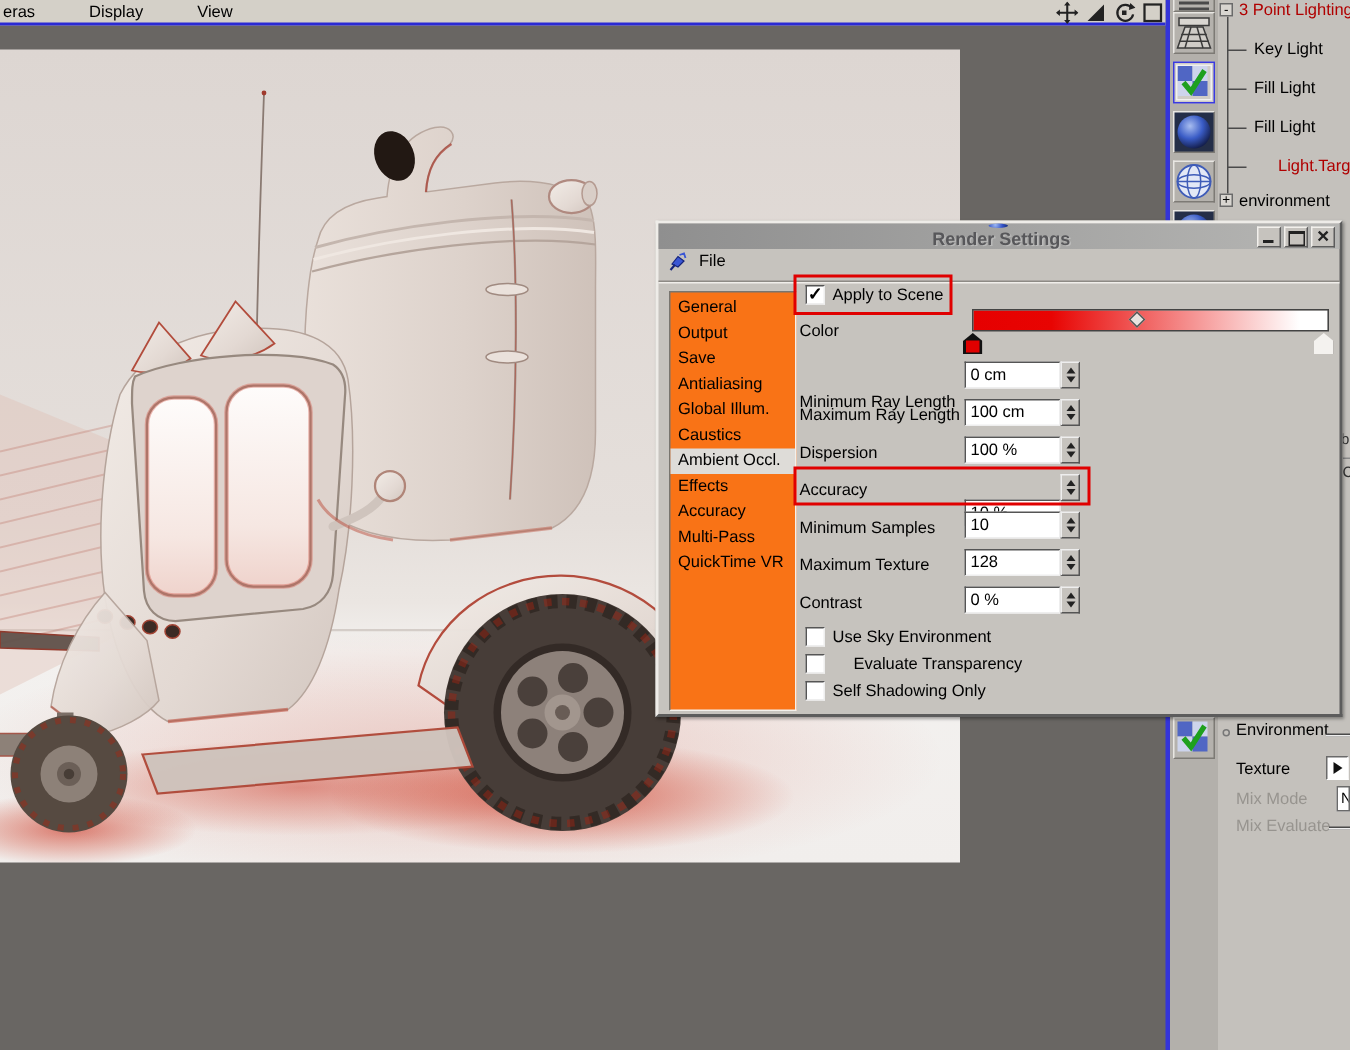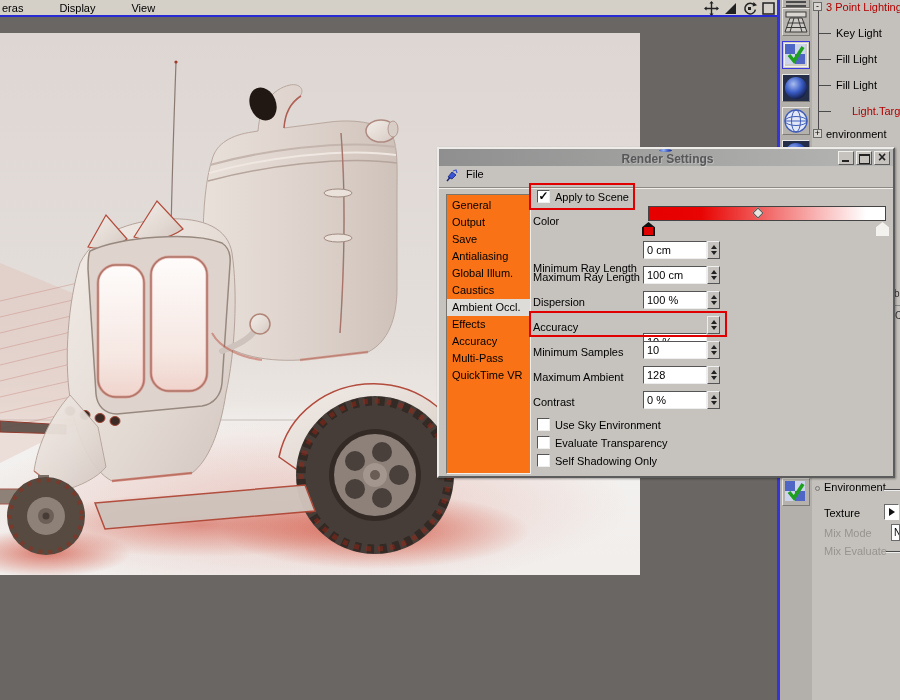--- a/index.html
+++ b/index.html
@@ -416,27 +416,27 @@
 
   <div class="hl-red" style="left:90px; top:162px; width:198px; height:26px;"></div>
   <span class="fldlbl" style="top:172px;">Accuracy</span>
   <input class="fld" style="top: 184px;" value="10 %">
   <span class="spin" style="top:167px;"></span>
 
   <span class="fldlbl" style="top:197px;">Minimum Samples</span>
   <input class="fld" style="top: 192px;" value="10">
   <span class="spin" style="top:192px;"></span>
 
-  <span class="fldlbl" style="top:222px;">Maximum Ambient</span>
+  <span class="fldlbl" style="top:222px;">Maximum Texture</span>
   <input class="fld" style="top: 217px;" value="128">
   <span class="spin" style="top:217px;"></span>
 
   <span class="fldlbl" style="top:247px;">Contrast</span>
   <input class="fld" style="top: 242px;" value="0 %">
   <span class="spin" style="top:242px;"></span>
 
   <span class="cbx" style="left:98px; top:269px;"></span>
   <span class="fldlbl" style="left:116px; top:270px;">Use Sky Environment</span>
   <span class="cbx" style="left:98px; top:287px;"></span>
-  <span class="fldlbl" style="left:116px; top:288px;">Evaluate Transparency</span>
+  <span class="fldlbl" style="left:130px; top:288px;">Evaluate Transparency</span>
   <span class="cbx" style="left:98px; top:305px;"></span>
   <span class="fldlbl" style="left:116px; top:306px;">Self Shadowing Only</span>
 </div>
 
 </body></html>

